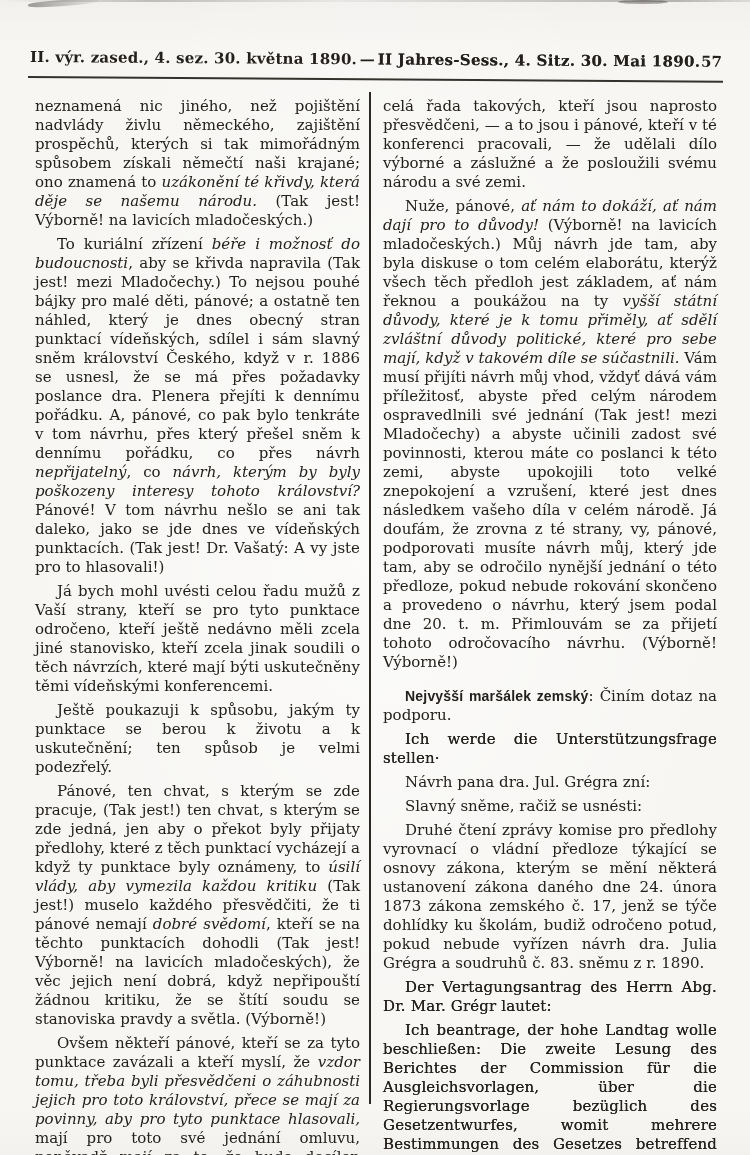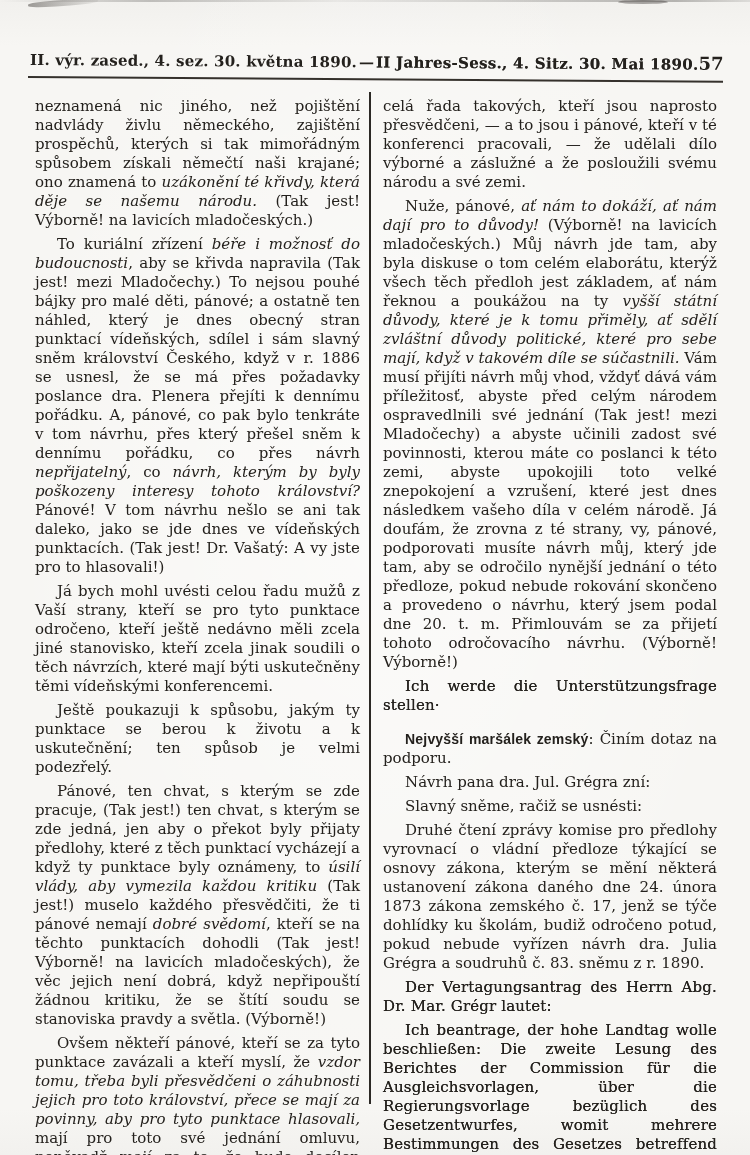--- a/index.html
+++ b/index.html
@@ -26,21 +26,21 @@
 
   .header{
     position:absolute;left:30px;top:48px;width:692px;
     display:flex;align-items:baseline;justify-content:space-between;
     font-size:15px;white-space:nowrap;
     transform:rotate(0.4deg);transform-origin:left center;
   }
   .header .cz{font-weight:bold;letter-spacing:.2px;}
   .header .dash{font-weight:bold;padding:0 2px;}
   .header .de{font-weight:bold;letter-spacing:.3px;text-shadow:0 0 .4px rgba(0,0,0,.6);}
-  .header .pgnum{font-weight:bold;font-size:18px;}
+  .header .pgnum{font-weight:bold;font-size:15px;}
   .header-rule{
     position:absolute;left:28px;top:76px;width:695px;height:2px;background:#35312c;
     transform:rotate(0.4deg);transform-origin:left center;
   }
 
   .columns{position:absolute;left:30px;top:92px;width:692px;display:flex;}
   .col{font-size:15px;line-height:19px;text-align:justify;}
   .col-left{width:335px;}
   .divider{width:2px;height:1012px;background:#2c2925;margin-left:4px;margin-right:7px;}
   .col-right{width:344px;}
@@ -74,22 +74,22 @@
         <p class="indent"><span class="seg-n">To kuriální zřízení </span><span class="seg-i">béře i možnosť do budoucnosti</span><span class="seg-n">, aby se křivda napravila (Tak jest! mezi Mladočechy.) To nejsou pouhé bájky pro malé děti, pánové; a ostatně ten náhled, který je dnes obecný stran punktací vídeňských, sdílel i sám slavný sněm království Českého, když v r. 1886 se usnesl, že se má přes požadavky poslance dra. Plenera přejíti k dennímu pořádku. A, pánové, co pak bylo tenkráte v tom návrhu, přes který přešel sněm k dennímu pořádku, co přes návrh </span><span class="seg-i">nepřijatelný</span><span class="seg-n">, co </span><span class="seg-i">návrh, kterým by byly poškozeny interesy tohoto království?</span><span class="seg-n"> Pánové! V tom návrhu nešlo se ani tak daleko, jako se jde dnes ve vídeňských punktacích. (Tak jest! Dr. Vašatý: A vy jste pro to hlasovali!)</span></p>
         <p class="indent"><span class="seg-n">Já bych mohl uvésti celou řadu mužů z Vaší strany, kteří se pro tyto punktace odročeno, kteří ještě nedávno měli zcela jiné stanovisko, kteří zcela jinak soudili o těch návrzích, které mají býti uskutečněny těmi vídeňskými konferencemi.</span></p>
         <p class="indent"><span class="seg-n">Ještě poukazuji k spůsobu, jakým ty punktace se berou k životu a k uskutečnění; ten spůsob je velmi podezřelý.</span></p>
         <p class="indent"><span class="seg-n">Pánové, ten chvat, s kterým se zde pracuje, (Tak jest!) ten chvat, s kterým se zde jedná, jen aby o překot byly přijaty předlohy, které z těch punktací vycházejí a když ty punktace byly oznámeny, to </span><span class="seg-i">úsilí vlády, aby vymezila každou kritiku</span><span class="seg-n"> (Tak jest!) muselo každého přesvědčiti, že ti pánové nemají </span><span class="seg-i">dobré svědomí</span><span class="seg-n">, kteří se na těchto punktacích dohodli (Tak jest! Výborně! na lavicích mladočeských), že věc jejich není dobrá, když nepřipouští žádnou kritiku, že se štítí soudu se stanoviska pravdy a světla. (Výborně!)</span></p>
         <p class="indent"><span class="seg-n">Ovšem někteří pánové, kteří se za tyto punktace zavázali a kteří myslí, že </span><span class="seg-i">vzdor tomu, třeba byli přesvědčeni o záhubnosti jejich pro toto království, přece se mají za povinny, aby pro tyto punktace hlasovali,</span><span class="seg-n"> mají pro toto své jednání omluvu, poněvadž mají za to, že bude docílen punktacemi těmi smír, jehož prospěch převáží oběti, které se od našeho národa a od království českého žádají; ale, pánové, jest</span></p>
       </div>
     <div class="divider"></div>
     <div class="col col-right" id="col-right">
         <p class=""><span class="seg-n">celá řada takových, kteří jsou naprosto přesvědčeni, — a to jsou i pánové, kteří v té konferenci pracovali, — že udělali dílo výborné a záslužné a že posloužili svému národu a své zemi.</span></p>
         <p class="indent"><span class="seg-n">Nuže, pánové, </span><span class="seg-i">ať nám to dokáží, ať nám dají pro to důvody!</span><span class="seg-n"> (Výborně! na lavicích mladočeských.) Můj návrh jde tam, aby byla diskuse o tom celém elaborátu, kterýž všech těch předloh jest základem, ať nám řeknou a poukážou na ty </span><span class="seg-i">vyšší státní důvody, které je k tomu přiměly, ať sdělí zvláštní důvody politické, které pro sebe mají, když v takovém díle se súčastnili.</span><span class="seg-n"> Vám musí přijíti návrh můj vhod, vždyť dává vám příležitosť, abyste před celým národem ospravedlnili své jednání (Tak jest! mezi Mladočechy) a abyste učinili zadost své povinnosti, kterou máte co poslanci k této zemi, abyste upokojili toto velké znepokojení a vzrušení, které jest dnes následkem vašeho díla v celém národě. Já doufám, že zrovna z té strany, vy, pánové, podporovati musíte návrh můj, který jde tam, aby se odročilo nynější jednání o této předloze, pokud nebude rokování skončeno a provedeno o návrhu, který jsem podal dne 20. t. m. Přimlouvám se za přijetí tohoto odročovacího návrhu. (Výborně! Výborně!)</span></p>
+        <p class="indent gap-above"><span class="seg-bs">Nejvyšší maršálek zemský</span><span class="seg-n">: Činím dotaz na podporu.</span></p>
         <p class="indent"><span class="seg-f">Ich werde die Unterstützungsfrage stellen·</span></p>
-        <p class="indent gap-above"><span class="seg-bs">Nejvyšší maršálek zemský</span><span class="seg-n">: Činím dotaz na podporu.</span></p>
         <p class="indent"><span class="seg-n">Návrh pana dra. Jul. Grégra zní:</span></p>
         <p class="indent"><span class="seg-n">Slavný sněme, račiž se usnésti:</span></p>
         <p class="indent"><span class="seg-n">Druhé čtení zprávy komise pro předlohy vyrovnací o vládní předloze týkající se osnovy zákona, kterým se mění některá ustanovení zákona daného dne 24. února 1873 zákona zemského č. 17, jenž se týče dohlídky ku školám, budiž odročeno potud, pokud nebude vyřízen návrh dra. Julia Grégra a soudruhů č. 83. sněmu z r. 1890.</span></p>
         <p class="indent"><span class="seg-f">Der Vertagungsantrag des Herrn Abg. Dr. Mar. Grégr lautet:</span></p>
         <p class="indent"><span class="seg-f">Ich beantrage, der hohe Landtag wolle beschließen: Die zweite Lesung des Berichtes der Commission für die Ausgleichsvorlagen, über die Regierungsvorlage bezüglich des Gesetzentwurfes, womit mehrere Bestimmungen des Gesetzes betreffend die Schulaufsicht vom 24. Feber 1873 Landesgesetzblatt Nr. 17, abgeändert werden, ist bis zur Erledigung des Antrages des Dr. Julius Grégr und Genossen, Zahl 83 Ldtg. vom Jahre 1890 zu vertagen.</span></p>
       </div>
   </div>
 
 </div>
 

